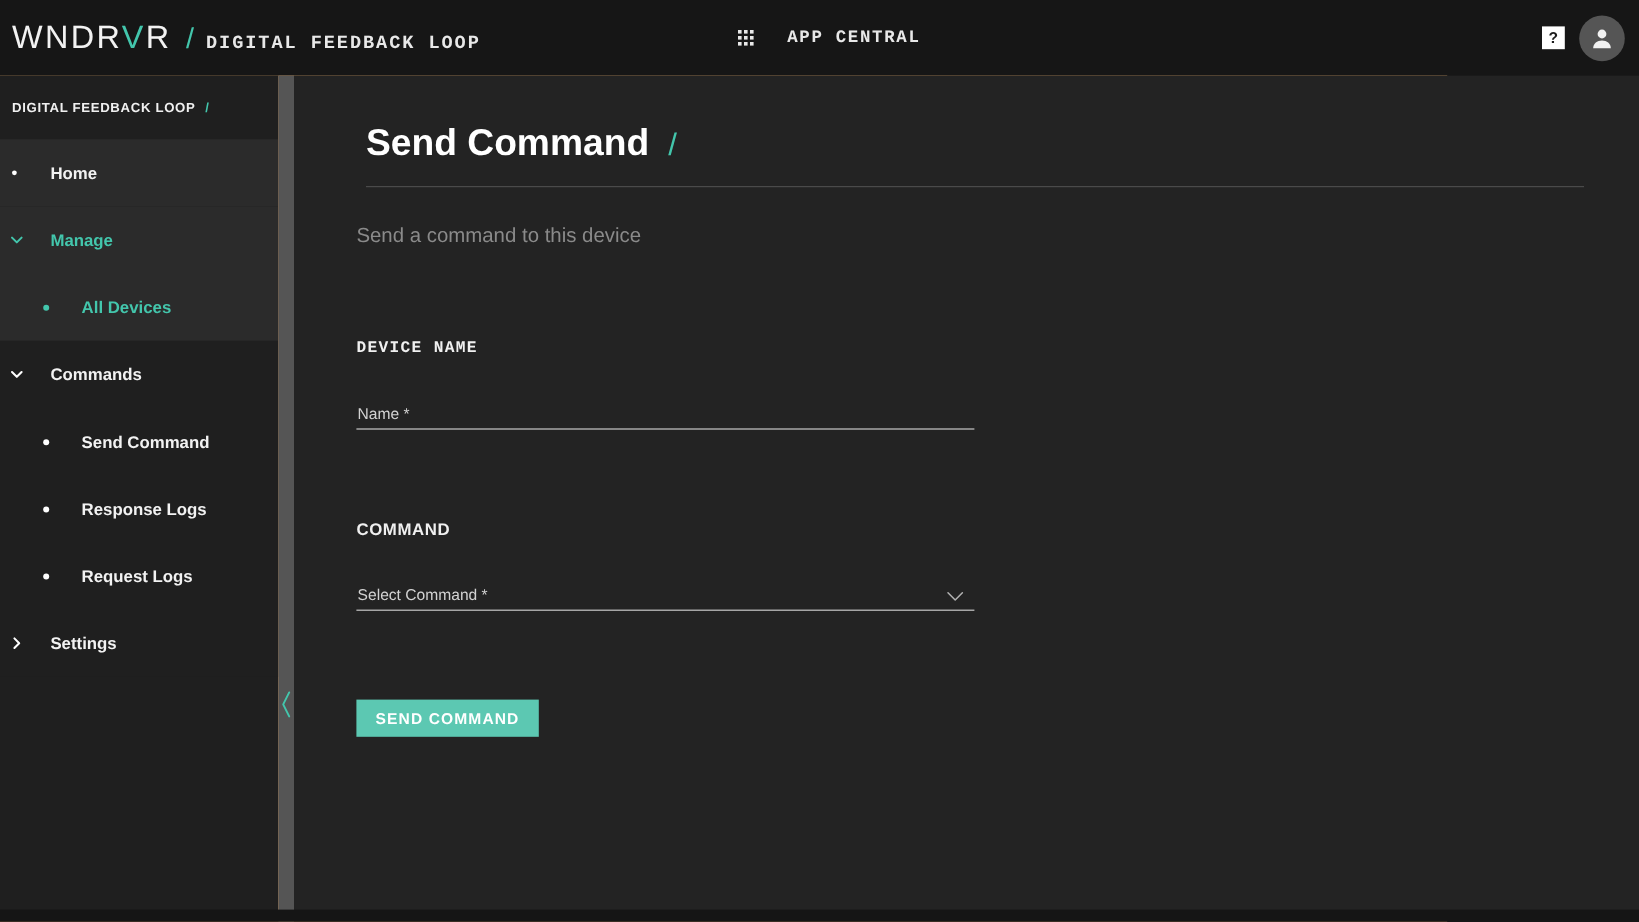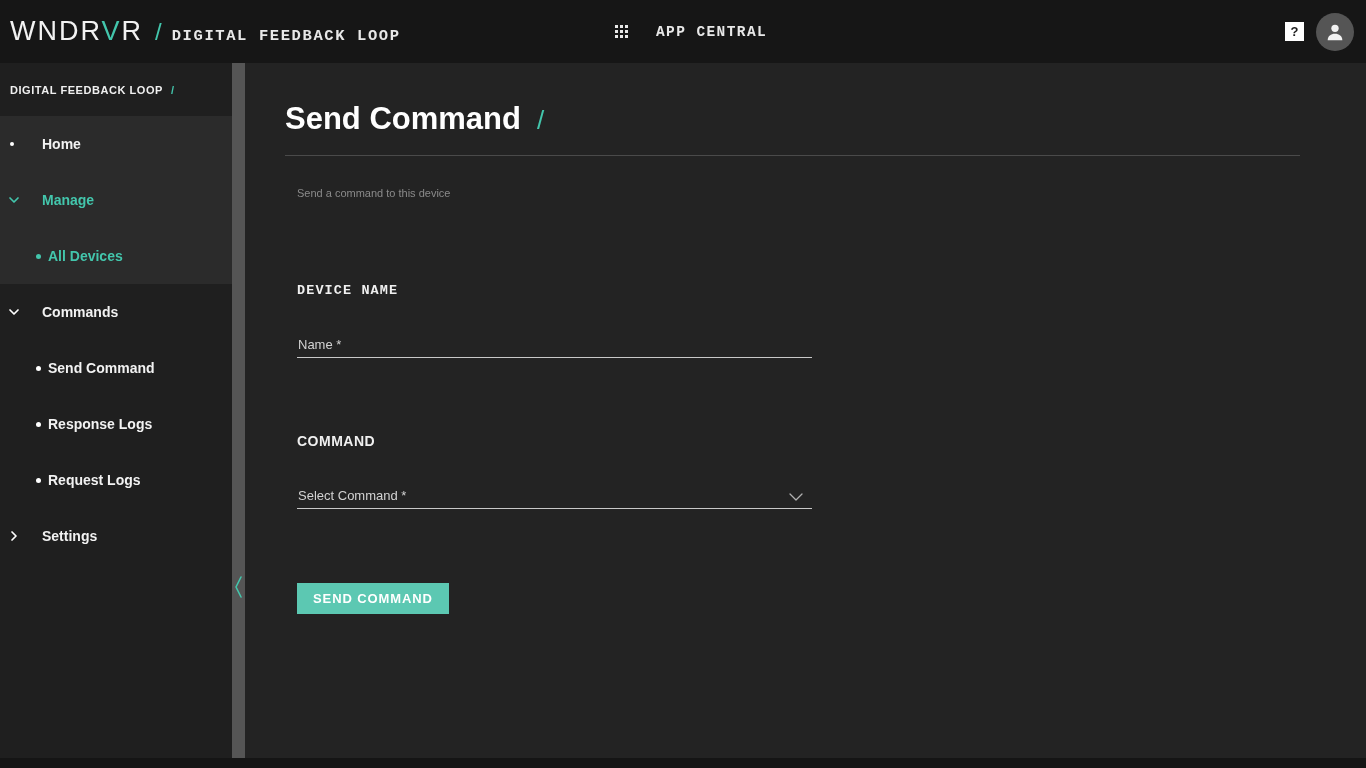--- a/index.html
+++ b/index.html
@@ -168,21 +168,21 @@
   }
   .chev svg { display: block; }
 
   .nav-label {
     font-size: 14px;
     font-weight: 700;
     color: #f2f2f2;
     padding-left: 42px;
   }
   .nav-label.teal { color: #43c6ac; }
-  .nav-row.sub .nav-label { padding-left: 48px; }
+  .nav-row.sub .nav-label { padding-left: 68px; }
 
   
   .rail {
     position: absolute;
     left: 232px; top: 63px;
     width: 13px;
     height: 705px;
     background: #555555;
     cursor: pointer;
   }
@@ -200,21 +200,21 @@
     position: absolute;
     left: 245px; top: 63px;
     width: 1121px;
     height: 705px;
     background: #232323;
     overflow: hidden;
   }
 
   .page-title-wrap {
     position: absolute;
-    left: 40px; top: 38px;
+    left: 60px; top: 38px;
     width: 1015px;
   }
   .page-title {
     font-size: 31px;
     font-weight: 700;
     color: #ffffff;
     display: inline;
   }
   .page-title-slash {
     font-size: 26px;
@@ -225,21 +225,21 @@
   .title-rule {
     margin-top: 18px;
     height: 1px;
     background: #4a4a4a;
     width: 1015px;
   }
 
   .subtitle {
     position: absolute;
     left: 52px; top: 124px;
-    font-size: 11px;
+    font-size: 17px;
     color: #8a8a8a;
   }
 
   .section {
     position: absolute;
     left: 52px;
     width: 515px;
   }
   .section-devicename { top: 220px; }
   .section-command { top: 370px; }

